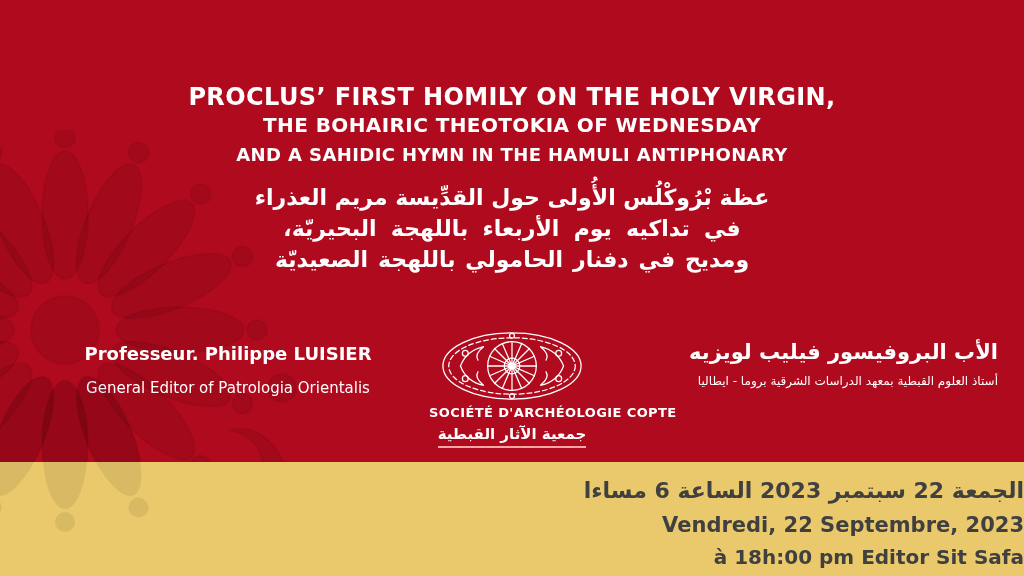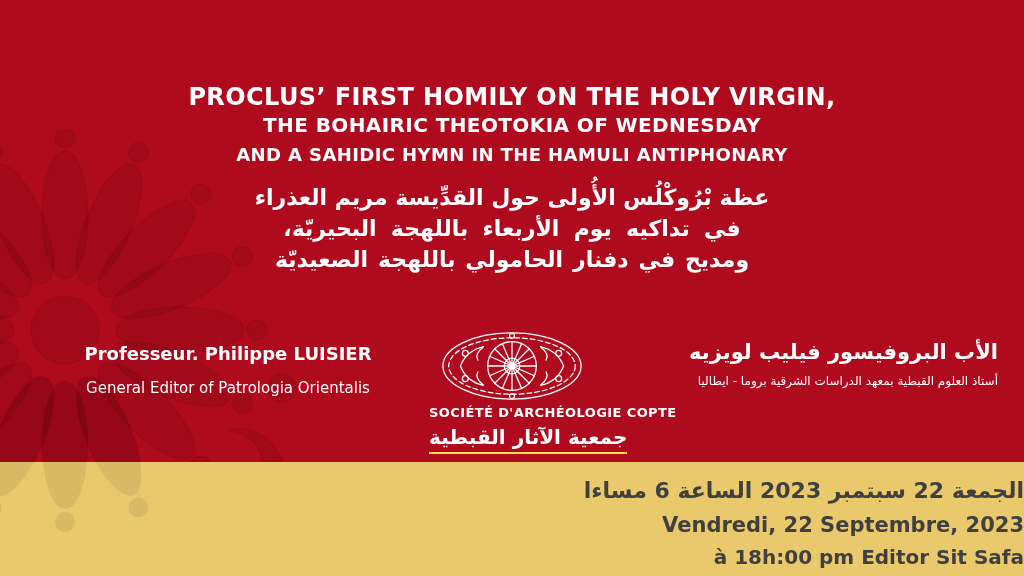--- a/index.html
+++ b/index.html
@@ -22,22 +22,22 @@
   .ar-l3{top:247px;font-size:22px;word-spacing:0.10em;}
   .speaker-left{position:absolute;left:48px;top:343px;width:360px;text-align:center;color:#fff;}
   .speaker-left .name{font-size:18px;font-weight:bold;white-space:nowrap;}
   .speaker-left .role{margin-top:15px;font-size:15px;white-space:nowrap;}
   .speaker-right{position:absolute;left:614px;top:340px;width:384px;text-align:right;color:#fff;}
   .speaker-right .name{direction:rtl;font-size:21px;font-weight:bold;white-space:nowrap;}
   .speaker-right .role{direction:rtl;margin-top:10px;font-size:12px;white-space:nowrap;}
   .logo-block{position:absolute;left:429px;top:330px;width:166px;text-align:center;color:#fff;}
   .logo-block svg{display:block;margin:0 auto;}
   .org-fr{margin-top:3px;font-size:13px;font-weight:bold;letter-spacing:0.4px;white-space:nowrap;}
-  .org-ar{direction:rtl;display:inline-block;margin-top:5px;font-size:20px;font-weight:bold;
-          padding-bottom:3px;border-bottom:2px solid #fde047;white-space:nowrap;}
+  .org-ar{direction:rtl;display:inline-block;margin-top:5px;font-size:15px;font-weight:bold;
+          padding-bottom:3px;border-bottom:2px solid #fca5a5;white-space:nowrap;}
   .band{position:absolute;left:0;top:462px;width:1024px;height:114px;background:#e9c96c;}
   .band-txt{position:absolute;left:0;width:100%;text-align:right;color:#404040;white-space:nowrap;}
   .band-l1{top:16px;font-size:22px;font-weight:bold;direction:rtl;}
   .band-l2{top:51px;font-size:21px;font-weight:bold;}
   .band-l3{top:83px;font-size:20px;font-weight:bold;}
   .band .watermark2{position:absolute;left:-70px;top:-332px;pointer-events:none;}
 </style>
 </head>
 <body>
 

